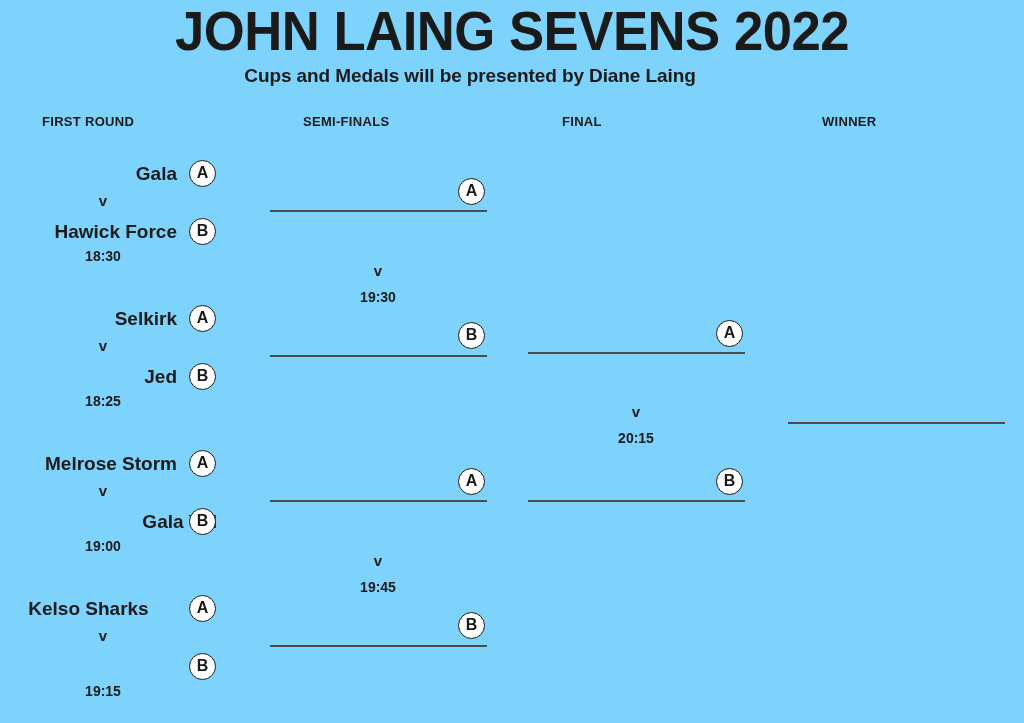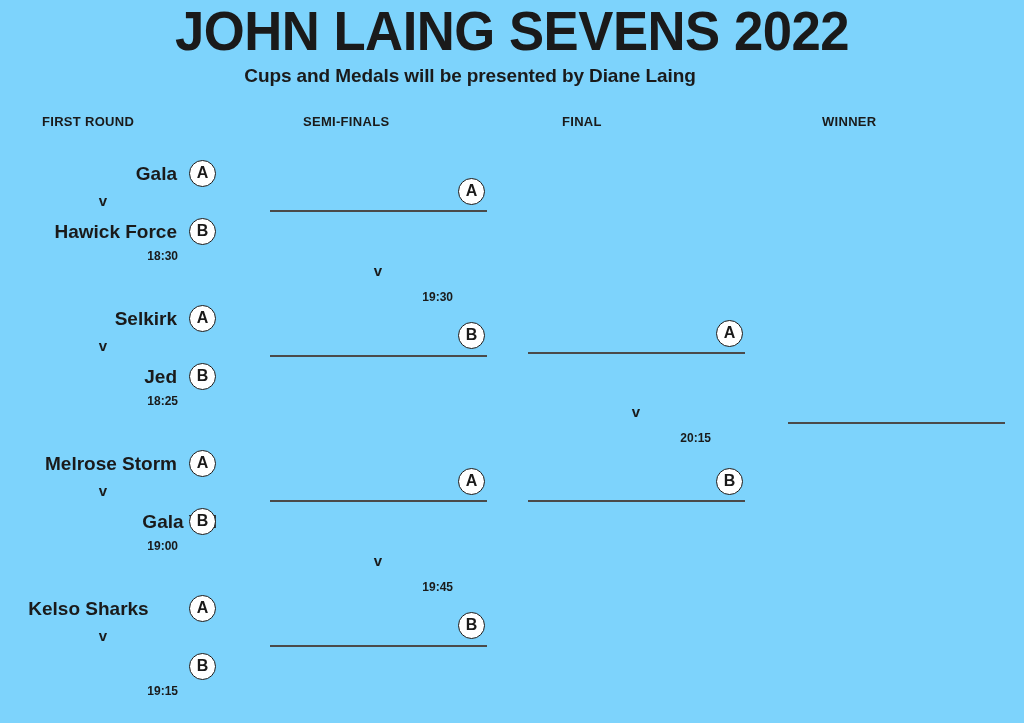--- a/index.html
+++ b/index.html
@@ -93,25 +93,25 @@
     position: absolute;
     font-size: 15px;
     line-height: 18px;
     font-weight: 700;
     color: #1a1a1a;
     text-align: center;
     white-space: nowrap;
   }
   .time {
     position: absolute;
-    font-size: 12px;
+    font-size: 14px;
     line-height: 16px;
     font-weight: 700;
     color: #1a1a1a;
-    text-align: right;
+    text-align: center;
     white-space: nowrap;
   }
 
   
   .slot-line {
     position: absolute;
     height: 0;
     border-top: 2px solid #4a4a4a;
   }
   .winner-line {

